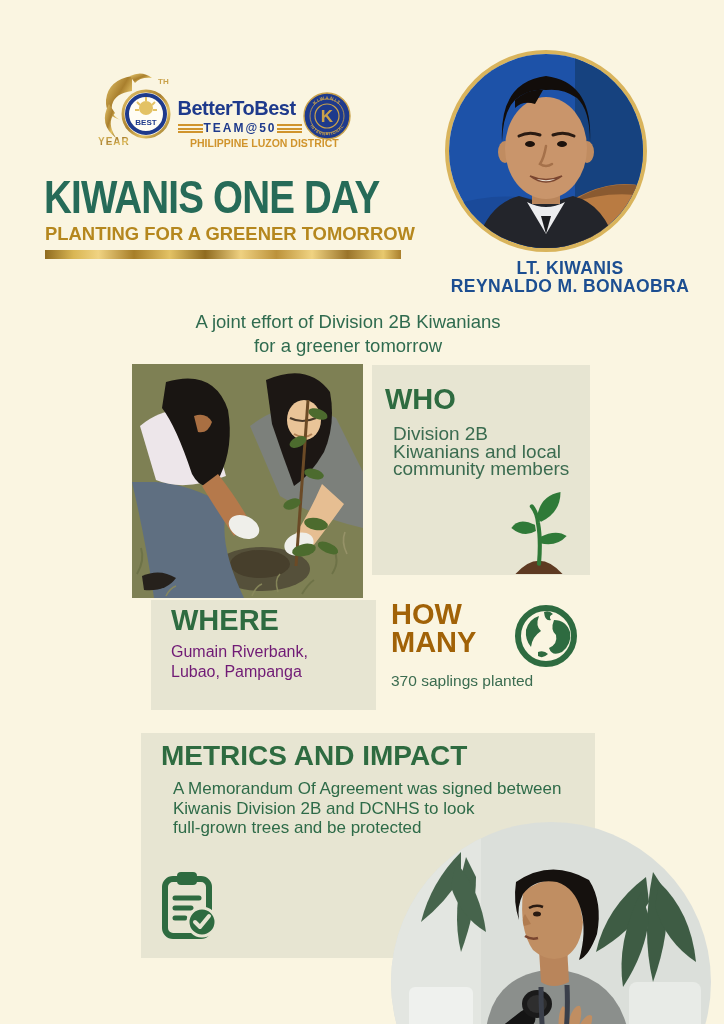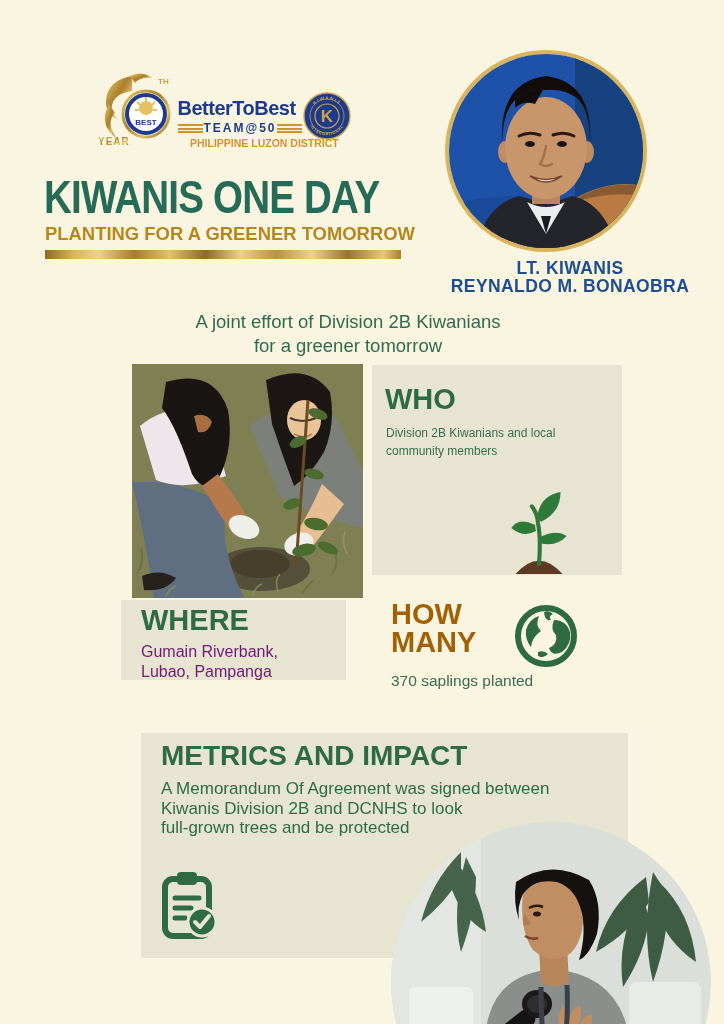--- a/index.html
+++ b/index.html
@@ -28,37 +28,37 @@
   
   .gov-circle{left:445px;top:50px;width:194px;height:194px;border-radius:50%;border:4px solid #D9B45C;box-sizing:content-box;overflow:hidden;}
   .gov-circle svg{display:block;}
   .gov-caption{left:420px;top:259px;width:300px;text-align:center;color:#1C4E91;font-weight:bold;font-size:17.5px;line-height:18px;letter-spacing:.4px;}
 
   .intro{left:148px;top:310px;width:400px;text-align:center;font-size:18.5px;line-height:24px;color:#2F6B4F;}
 
   
   .main-photo{left:132px;top:364px;width:231px;height:234px;overflow:hidden;}
   .panel{background:#E7E5D2;}
-  .who-panel{left:372px;top:365px;width:218px;height:210px;padding-left:32px;}
+  .who-panel{left:372px;top:365px;width:218px;height:210px;}
   .who-heading{left:13px;top:18px;font-size:29px;font-weight:bold;color:#2E6B40;}
-  .who-body{left:14px;top:60px;width:185px;font-size:12px;line-height:17.5px;color:#3B6C50;}
+  .who-body{left:21px;top:60px;width:185px;font-size:19px;line-height:17.5px;color:#3B6C50;}
   .sapling{left:135px;top:125px;width:64px;height:84px;}
 
-  .where-panel{left:121px;top:600px;width:225px;height:80px;}
+  .where-panel{left:151px;top:600px;width:225px;height:110px;}
   .where-heading{left:20px;top:4px;font-size:29px;font-weight:bold;color:#2E6B40;}
   .where-body{left:20px;top:42px;font-size:16px;line-height:19.5px;color:#701a75;}
 
   .howmany-heading{left:391px;top:600px;font-size:29px;font-weight:bold;color:#a16207;line-height:28px;}
   .globe{left:514px;top:604px;width:64px;height:64px;}
   .howmany-body{left:391px;top:672px;font-size:15.5px;color:#3B6C50;}
 
-  .metrics-panel{left:141px;top:733px;width:454px;height:225px;padding-left:33px;}
+  .metrics-panel{left:141px;top:733px;width:454px;height:225px;}
   .metrics-heading{left:20px;top:7px;font-size:28px;font-weight:bold;color:#2E6B40;}
   .metrics-body{left:20px;top:46px;font-size:17px;line-height:19.5px;color:#2E6B48;}
-  .metrics-body span{display:block;white-space:nowrap;}
+  .metrics-body span{display:block;white-space:nowrap;margin-left:12px;}
   .clipboard{left:17px;top:136px;width:62px;height:72px;}
 
   .speaker-circle{left:391px;top:822px;width:320px;height:320px;border-radius:50%;overflow:hidden;z-index:5;}
   .line{display:block;white-space:nowrap;}
   svg text{font-family:"Liberation Sans",sans-serif;}
 </style>
 </head>
 <body>
 
 <div class="poster">

